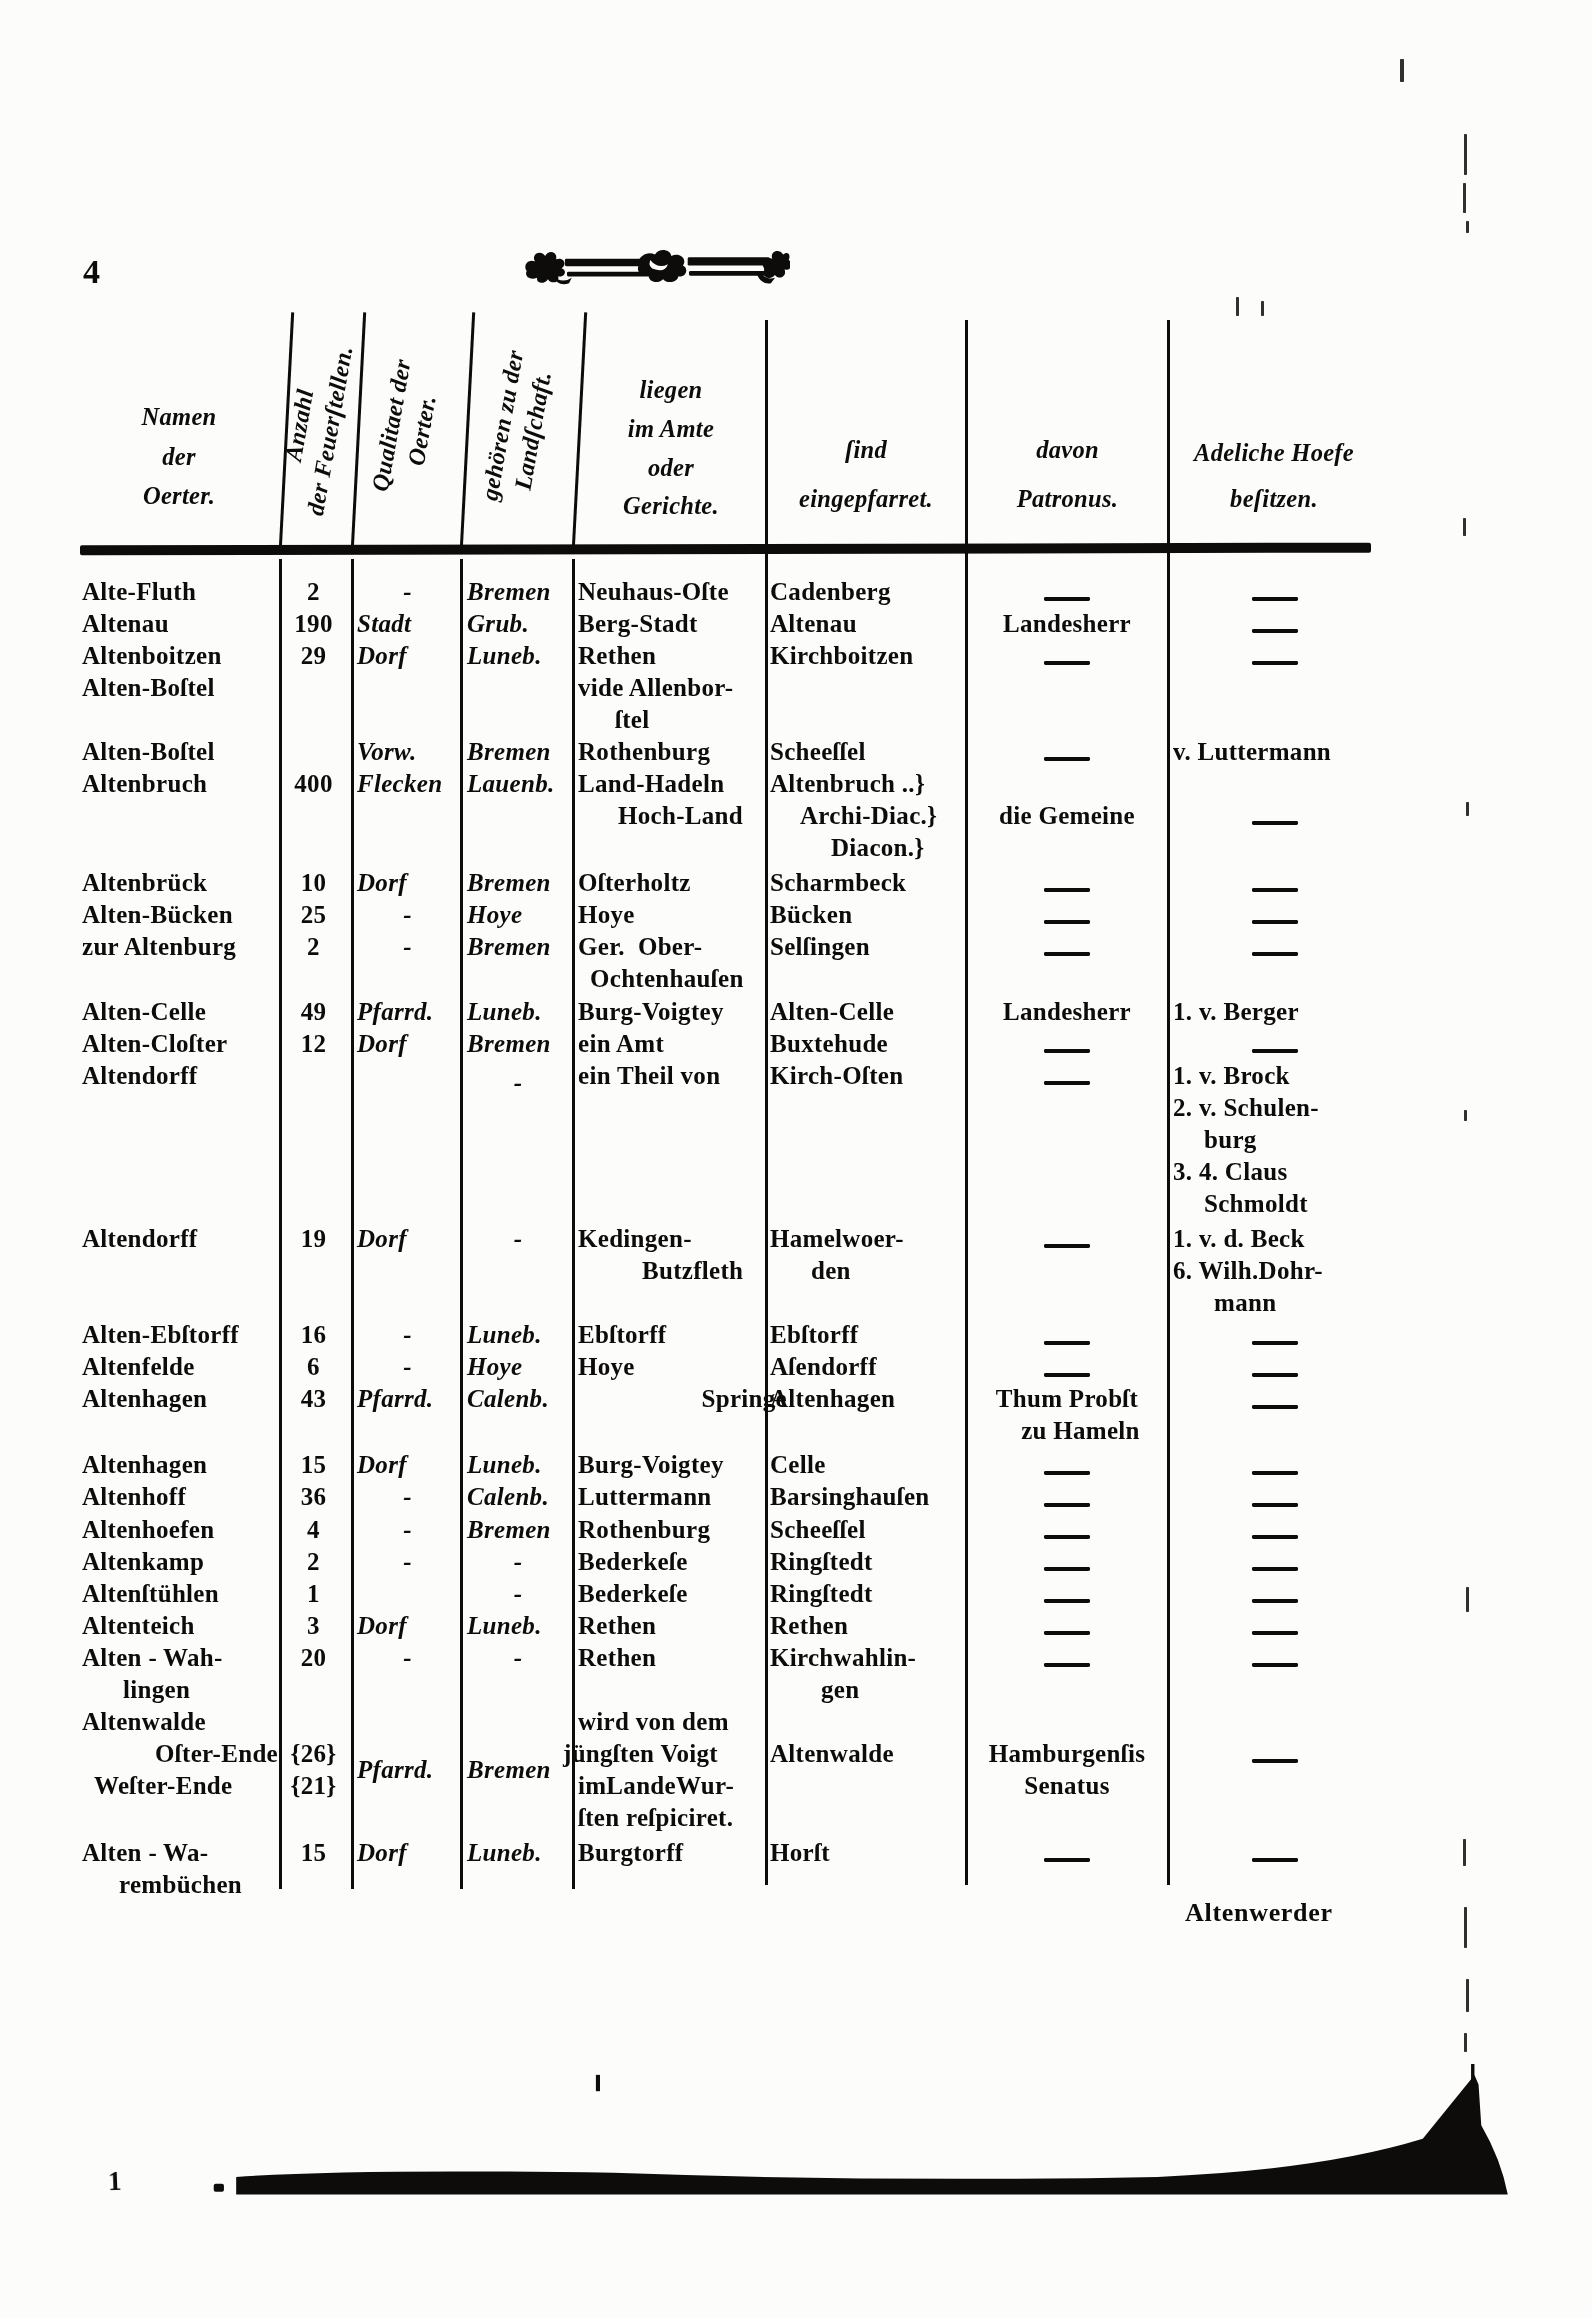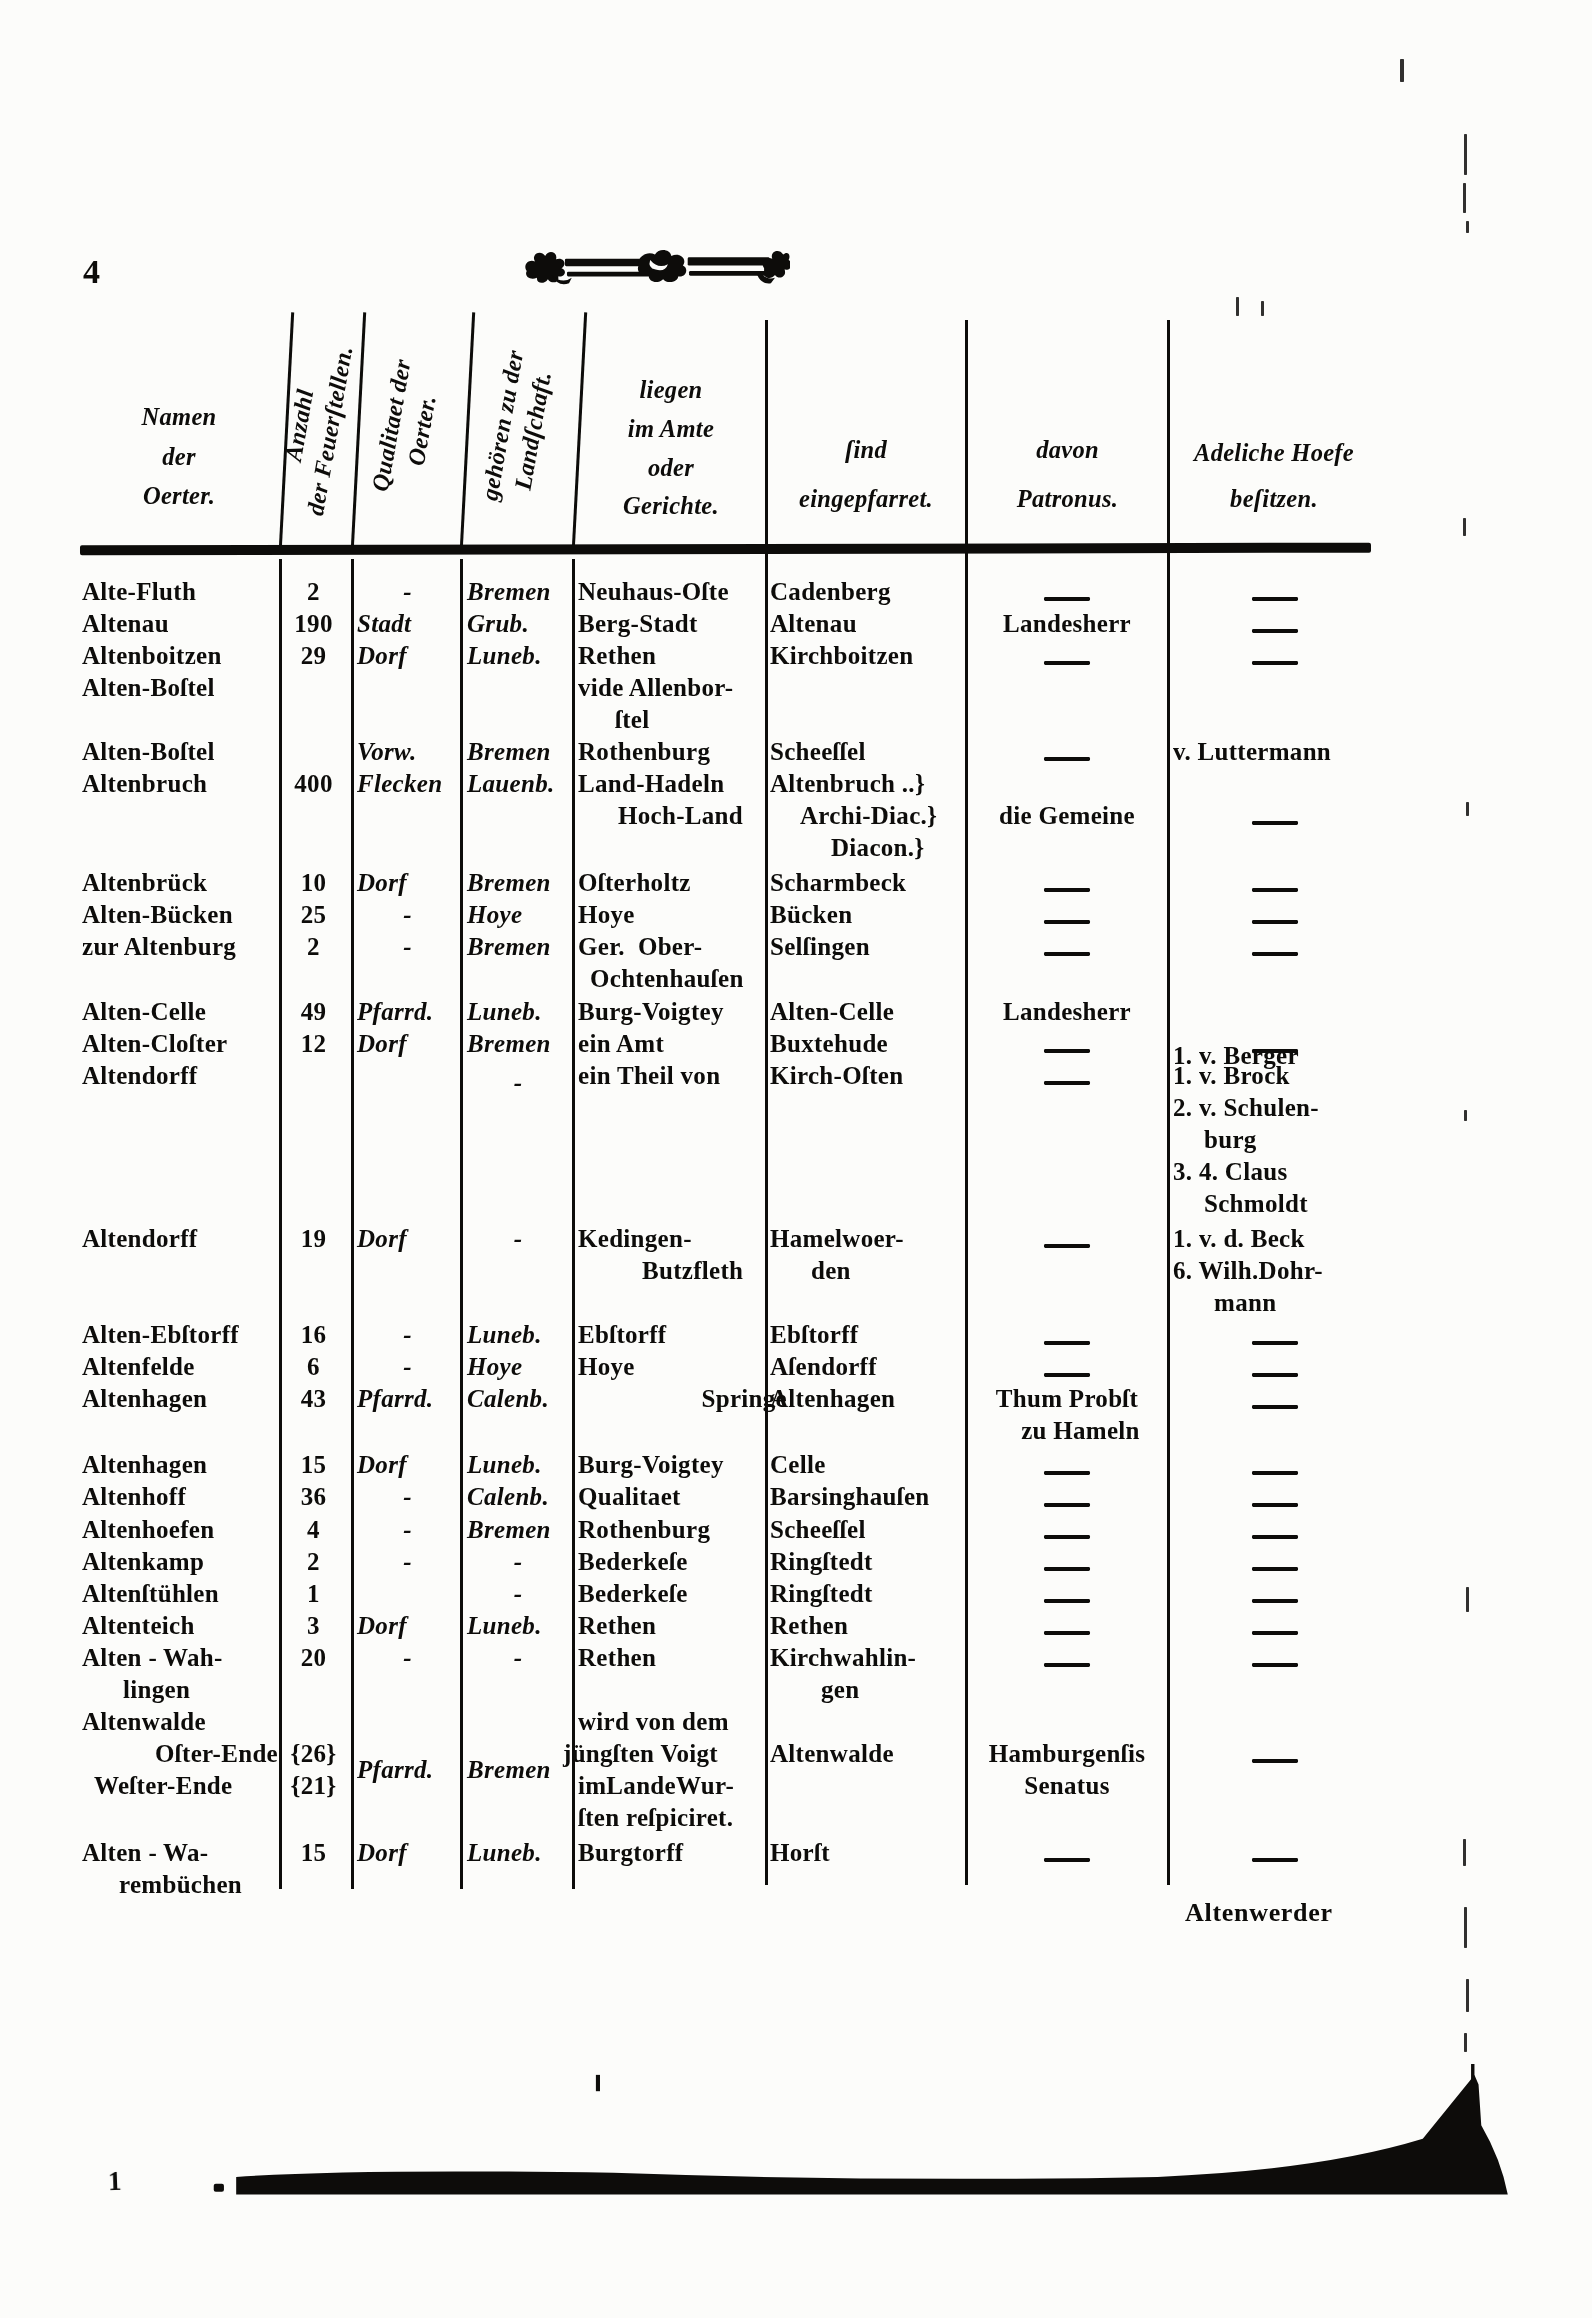--- a/index.html
+++ b/index.html
@@ -179,21 +179,21 @@
       <div class="bodyline" style="left: 969px; top: 939px; width: 196px; text-align: center;"><span class="dash"></span></div>
       <div class="bodyline" style="left: 1173px; top: 939px; width: 204px; text-align: center;"><span class="dash"></span></div>
       <div class="bodyline" style="left: 590px; top: 963px; width: 173px; text-align: left;">Ochtenhauſen</div>
       <div class="bodyline" style="left: 82px; top: 996px; width: 196px; text-align: left;">Alten-Celle</div>
       <div class="bodyline" style="left: 281px; top: 996px; width: 65px; text-align: center;">49</div>
       <div class="bodyline it" style="left: 357px; top: 996px; width: 101px; text-align: left;">Pfarrd.</div>
       <div class="bodyline it" style="left: 467px; top: 996px; width: 102px; text-align: left;">Luneb.</div>
       <div class="bodyline" style="left: 578px; top: 996px; width: 185px; text-align: left;">Burg-Voigtey</div>
       <div class="bodyline" style="left: 770px; top: 996px; width: 192px; text-align: left;">Alten-Celle</div>
       <div class="bodyline" style="left: 969px; top: 996px; width: 196px; text-align: center;">Landesherr</div>
-      <div class="bodyline" style="left: 1173px; top: 996px; width: 204px; text-align: left; margin-top: 44px;">1. v. Berger</div>
+      <div class="bodyline" style="left: 1173px; top: 996px; width: 204px; text-align: left;">1. v. Berger</div>
       <div class="bodyline" style="left: 82px; top: 1028px; width: 196px; text-align: left;">Alten-Cloſter</div>
       <div class="bodyline" style="left: 281px; top: 1028px; width: 65px; text-align: center;">12</div>
       <div class="bodyline it" style="left: 357px; top: 1028px; width: 101px; text-align: left;">Dorf</div>
       <div class="bodyline it" style="left: 467px; top: 1028px; width: 102px; text-align: left;">Bremen</div>
       <div class="bodyline" style="left: 578px; top: 1028px; width: 185px; text-align: left;">ein Amt</div>
       <div class="bodyline" style="left: 770px; top: 1028px; width: 192px; text-align: left;">Buxtehude</div>
       <div class="bodyline" style="left: 969px; top: 1036px; width: 196px; text-align: center;"><span class="dash"></span></div>
       <div class="bodyline" style="left: 1173px; top: 1036px; width: 204px; text-align: center;"><span class="dash"></span></div>
       <div class="bodyline" style="left: 82px; top: 1060px; width: 196px; text-align: left;">Altendorff</div>
       <div class="bodyline it" style="left: 467px; top: 1067px; width: 102px; text-align: center;">-</div>
@@ -247,21 +247,21 @@
       <div class="bodyline it" style="left: 357px; top: 1449px; width: 101px; text-align: left;">Dorf</div>
       <div class="bodyline it" style="left: 467px; top: 1449px; width: 102px; text-align: left;">Luneb.</div>
       <div class="bodyline" style="left: 578px; top: 1449px; width: 185px; text-align: left;">Burg-Voigtey</div>
       <div class="bodyline" style="left: 770px; top: 1449px; width: 192px; text-align: left;">Celle</div>
       <div class="bodyline" style="left: 969px; top: 1458px; width: 196px; text-align: center;"><span class="dash"></span></div>
       <div class="bodyline" style="left: 1173px; top: 1458px; width: 204px; text-align: center;"><span class="dash"></span></div>
       <div class="bodyline" style="left: 82px; top: 1481px; width: 196px; text-align: left;">Altenhoff</div>
       <div class="bodyline" style="left: 281px; top: 1481px; width: 65px; text-align: center;">36</div>
       <div class="bodyline it" style="left: 357px; top: 1481px; width: 101px; text-align: center;">-</div>
       <div class="bodyline it" style="left: 467px; top: 1481px; width: 102px; text-align: left;">Calenb.</div>
-      <div class="bodyline" style="left: 578px; top: 1481px; width: 185px; text-align: left;">Qualitaet</div>
+      <div class="bodyline" style="left: 578px; top: 1481px; width: 185px; text-align: left;">Luttermann</div>
       <div class="bodyline" style="left: 770px; top: 1481px; width: 192px; text-align: left;">Barsinghauſen</div>
       <div class="bodyline" style="left: 969px; top: 1490px; width: 196px; text-align: center;"><span class="dash"></span></div>
       <div class="bodyline" style="left: 1173px; top: 1490px; width: 204px; text-align: center;"><span class="dash"></span></div>
       <div class="bodyline" style="left: 82px; top: 1514px; width: 196px; text-align: left;">Altenhoefen</div>
       <div class="bodyline" style="left: 281px; top: 1514px; width: 65px; text-align: center;">4</div>
       <div class="bodyline it" style="left: 357px; top: 1514px; width: 101px; text-align: center;">-</div>
       <div class="bodyline it" style="left: 467px; top: 1514px; width: 102px; text-align: left;">Bremen</div>
       <div class="bodyline" style="left: 578px; top: 1514px; width: 185px; text-align: left;">Rothenburg</div>
       <div class="bodyline" style="left: 770px; top: 1514px; width: 192px; text-align: left;">Scheeſſel</div>
       <div class="bodyline" style="left: 969px; top: 1522px; width: 196px; text-align: center;"><span class="dash"></span></div>

